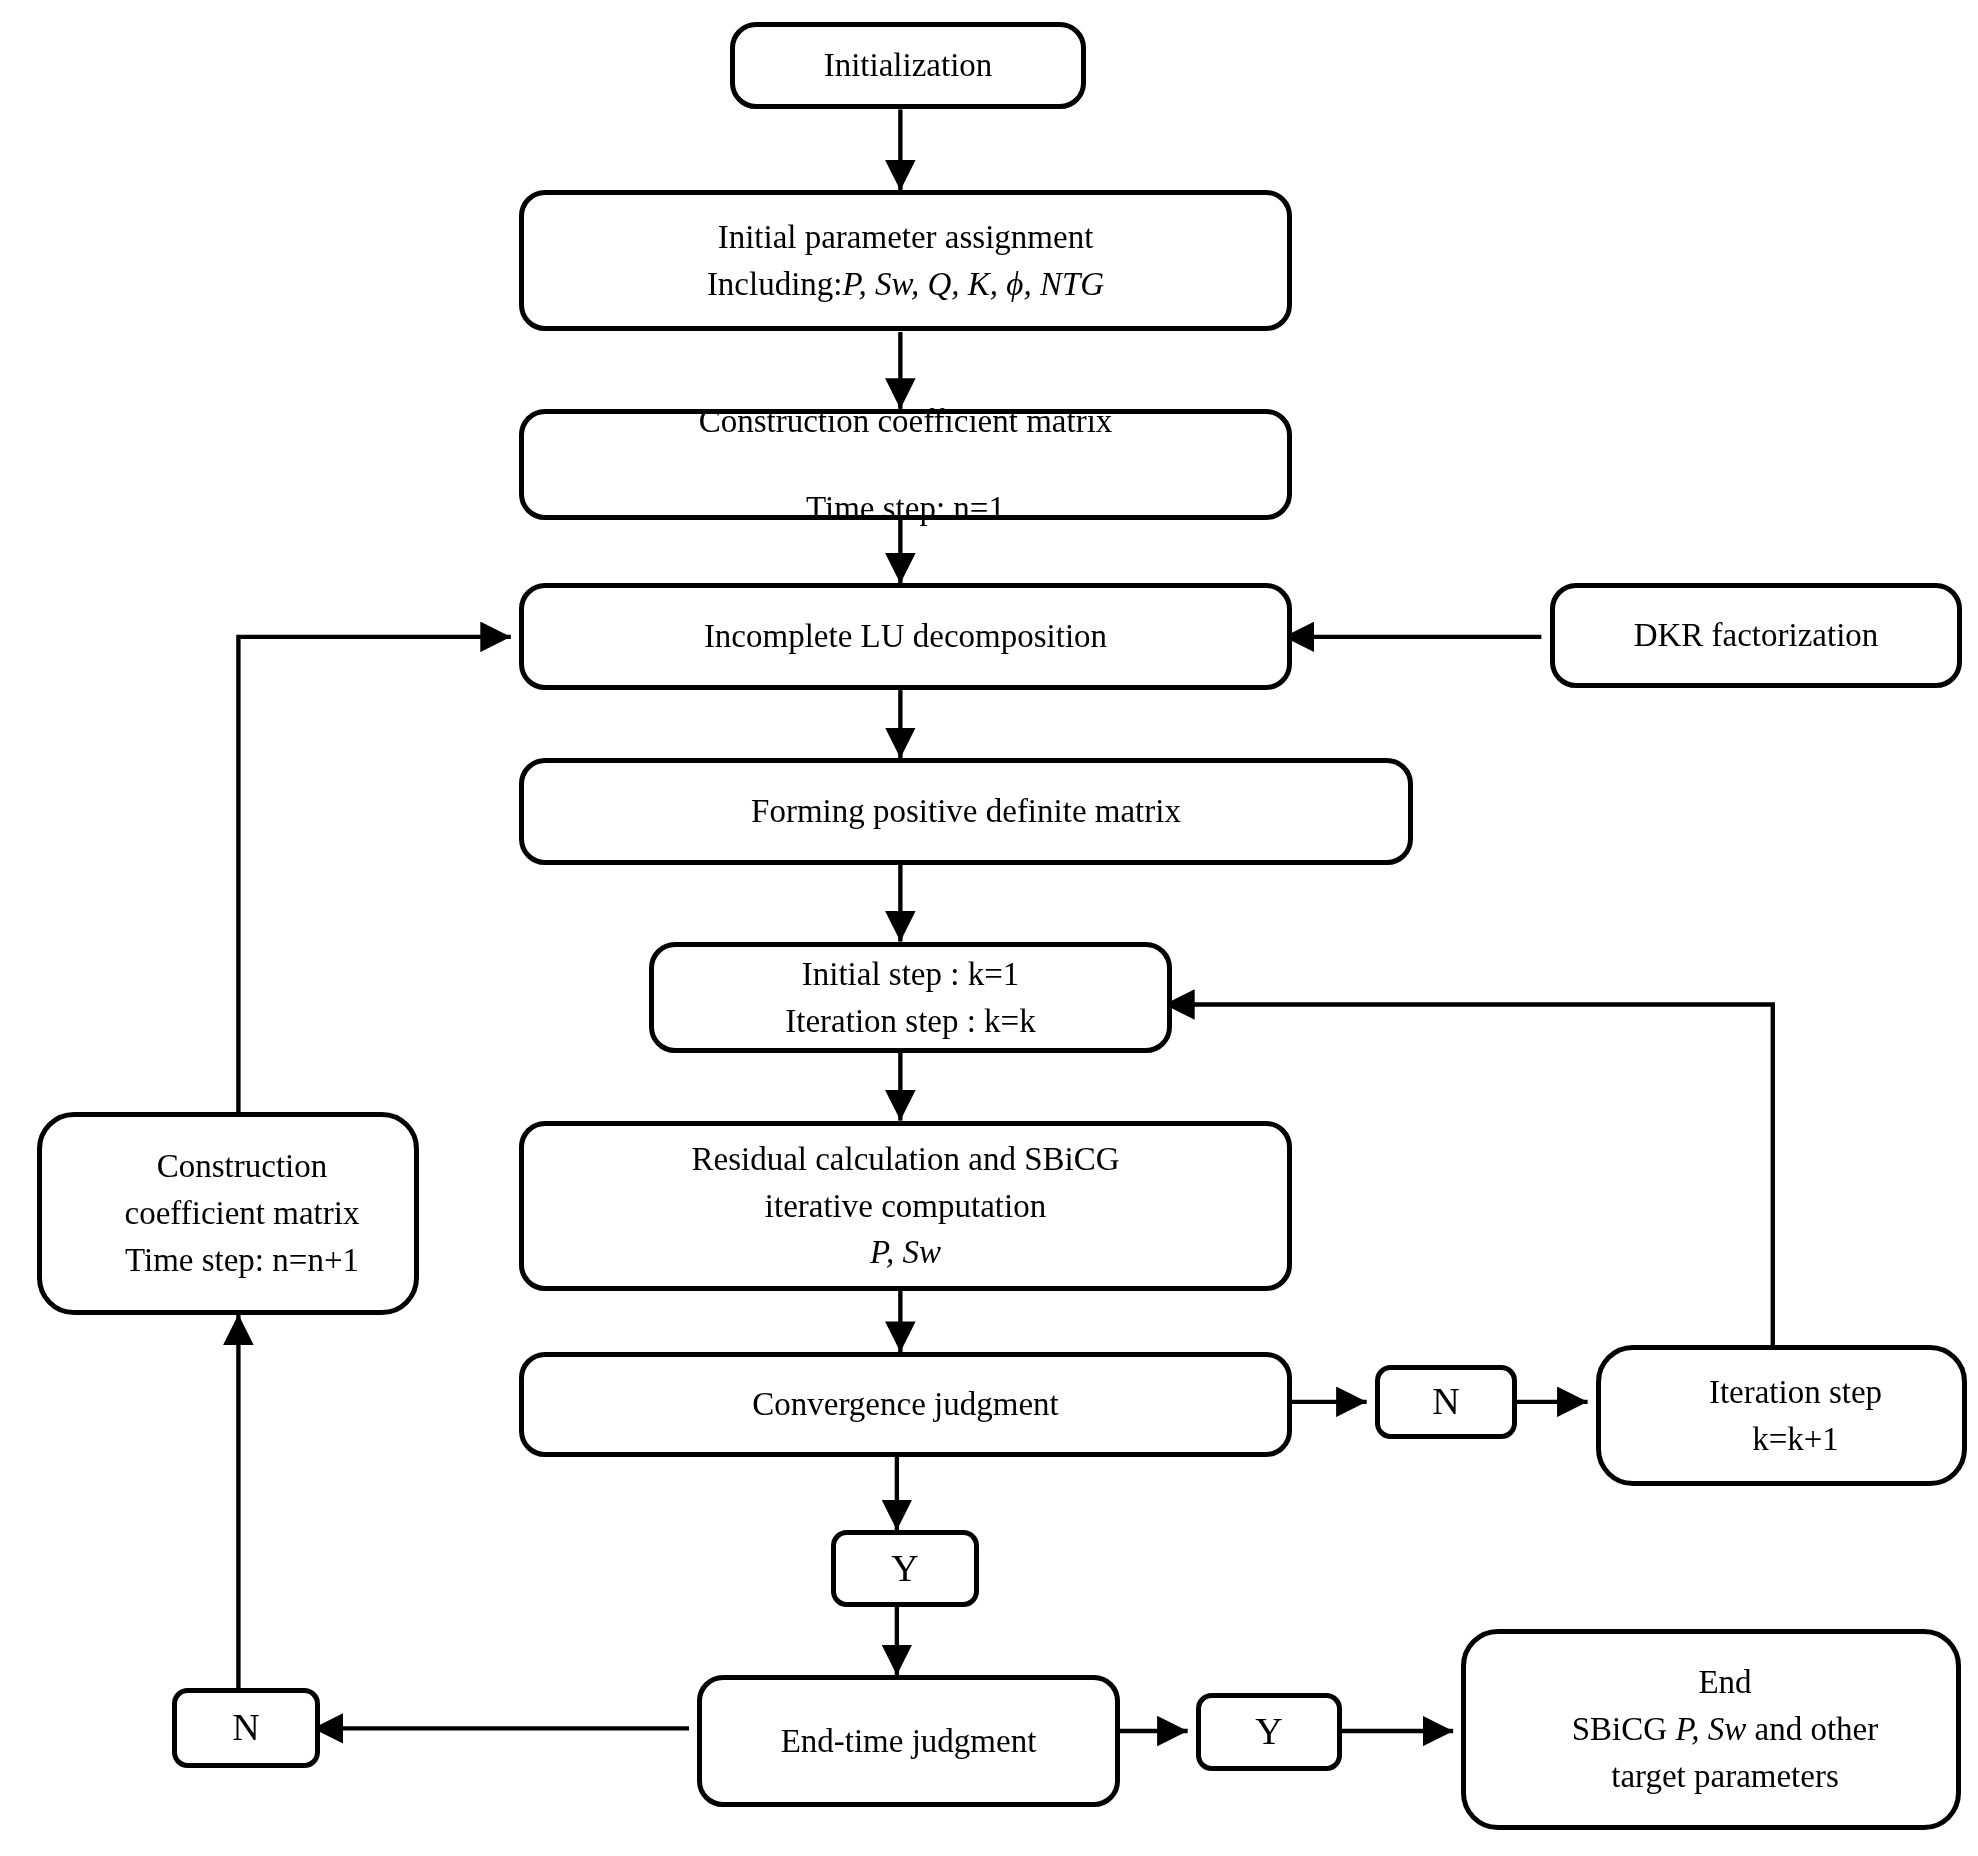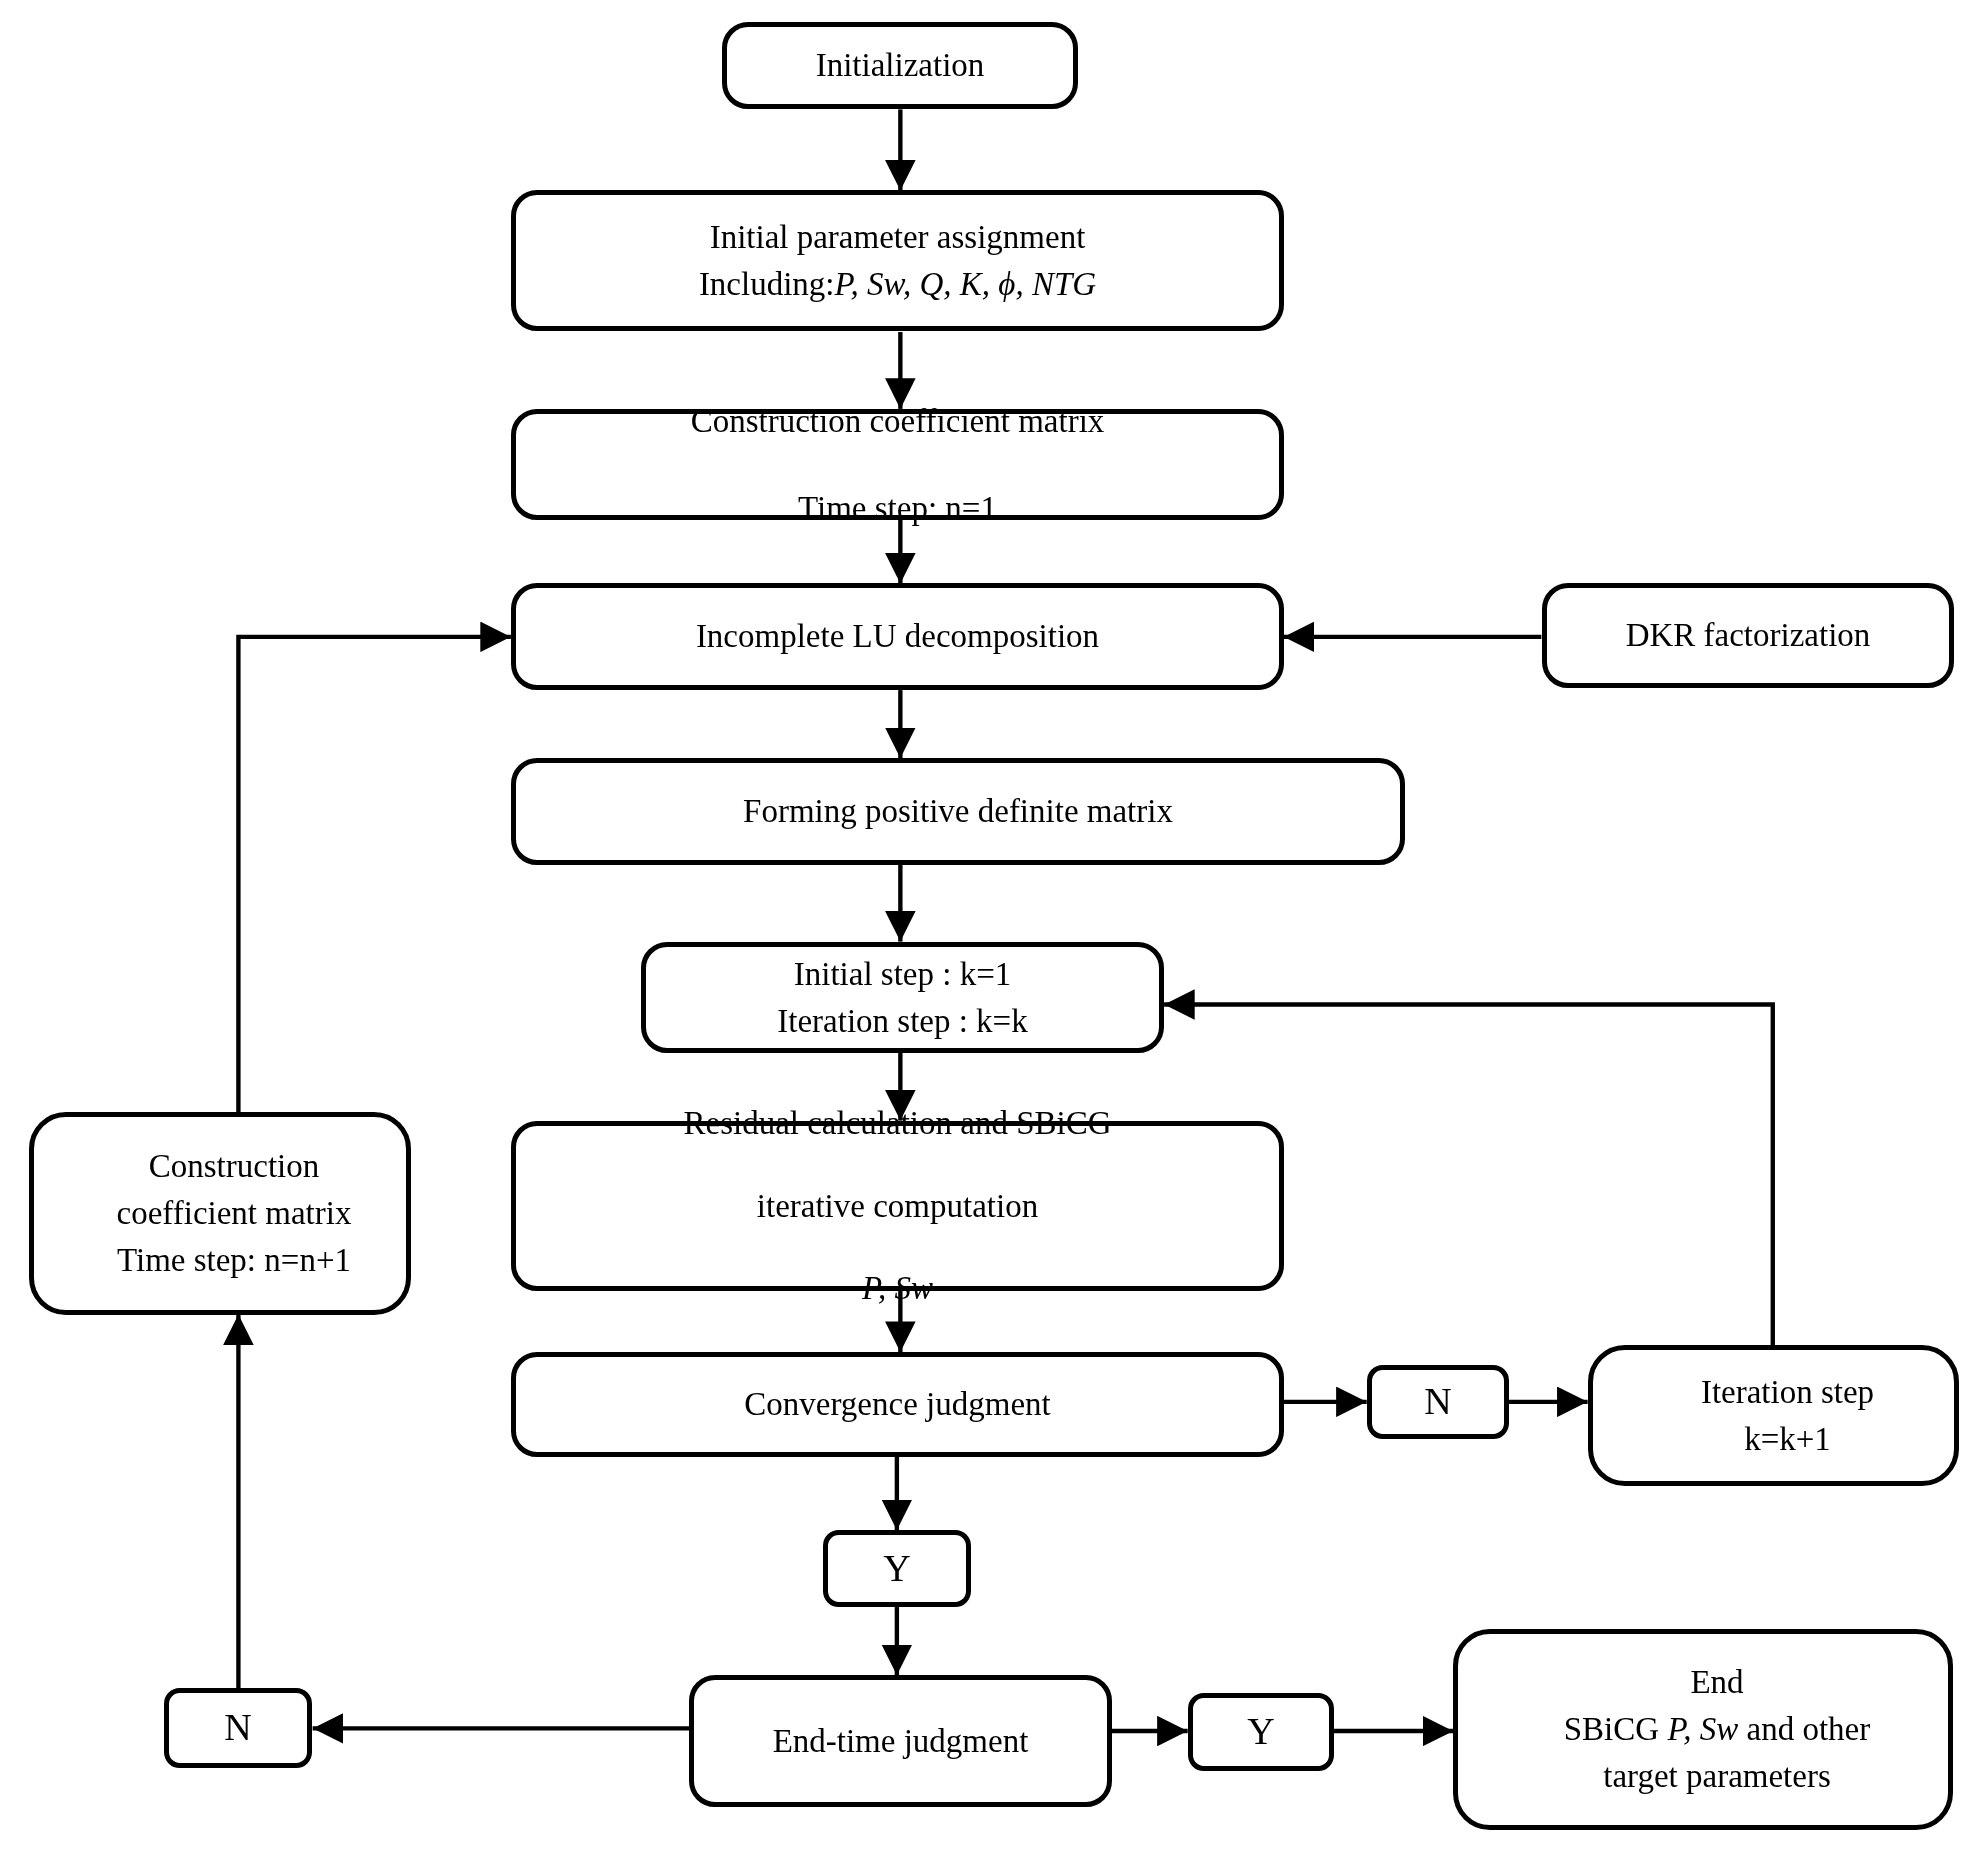--- a/index.html
+++ b/index.html
@@ -33,38 +33,39 @@
     border: 5.2px solid #000000;
     border-radius: 26px;
     display: flex;
     flex-direction: column;
     justify-content: center;
     align-items: center;
     text-align: center;
     font-size: 33px;
     line-height: 1.42;
     z-index: 2;
+    margin-left: 8px;
   }
   .node .line { white-space: nowrap; }
   .small {
     border-radius: 15.7px;
     font-size: 38px;
   }
   .bigradius { border-radius: 37px; padding-left: 28px; }
   .it { font-style: italic; }
 
   
   #n-init     { left: 722px;  top: 22px;   width: 356px; height: 87px; }
   #n-param    { left: 511px;  top: 190px;  width: 773px; height: 141px; }
   #n-matrix1  { left: 511px;  top: 409px;  width: 773px; height: 111px; gap: 40px; }
   #n-lu       { left: 511px;  top: 583px;  width: 773px; height: 107px; }
   #n-dkr      { left: 1542px; top: 583px;  width: 412px; height: 105px; }
   #n-forming  { left: 511px;  top: 758px;  width: 894px; height: 107px; }
   #n-kstep    { left: 641px;  top: 942px; width: 523px; height: 111px; }
-  #n-residual { left: 511px;  top: 1121px; width: 773px; height: 170px; gap: 36px; }
+  #n-residual { left: 511px;  top: 1121px; width: 773px; height: 170px; }
   #n-conv     { left: 511px;  top: 1352px; width: 773px; height: 105px; }
   #n-nright   { left: 1367px; top: 1365px; width: 142px; height: 74px;  }
   #n-iter     { left: 1588px; top: 1345px; width: 371px; height: 141px; }
   #n-ymid     { left: 823px;  top: 1530px; width: 148px; height: 77px;  }
   #n-endtime  { left: 689px;  top: 1675px; width: 423px; height: 132px; }
   #n-nleft    { left: 164px;  top: 1688px; width: 148px; height: 80px;  }
   #n-yright   { left: 1188px; top: 1693px; width: 146px; height: 78px;  }
   #n-end      { left: 1453px; top: 1629px; width: 500px; height: 201px; }
   #n-matrix2  { left: 29px;   top: 1112px; width: 382px; height: 203px; }
 </style>

